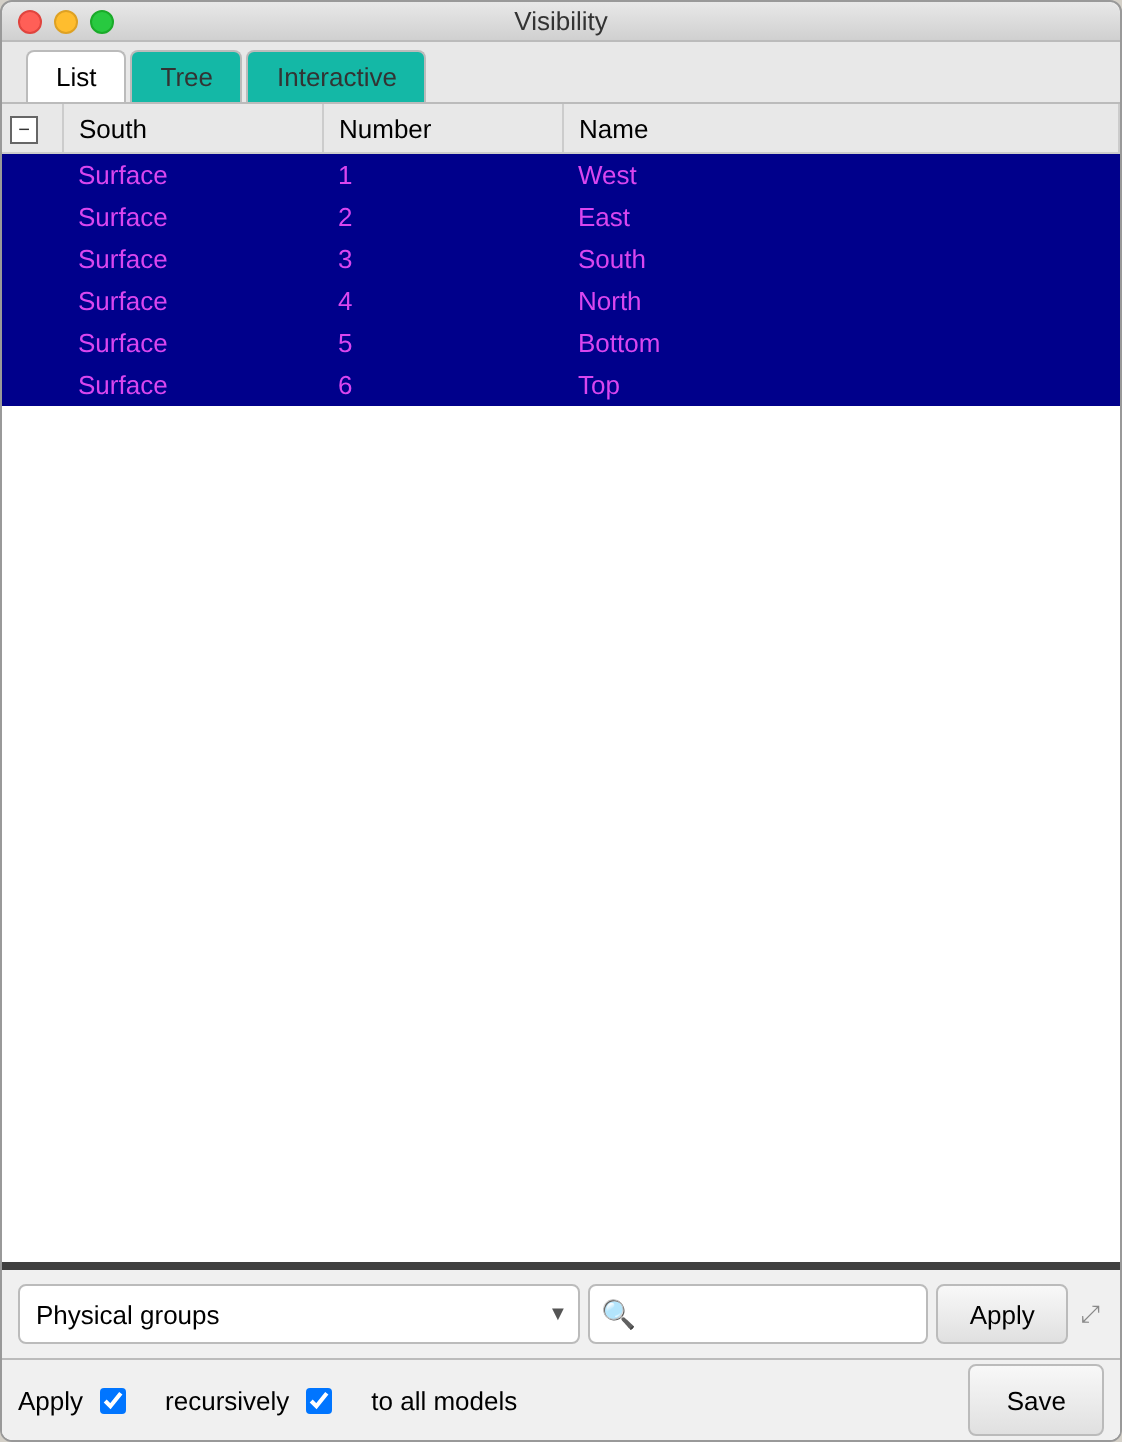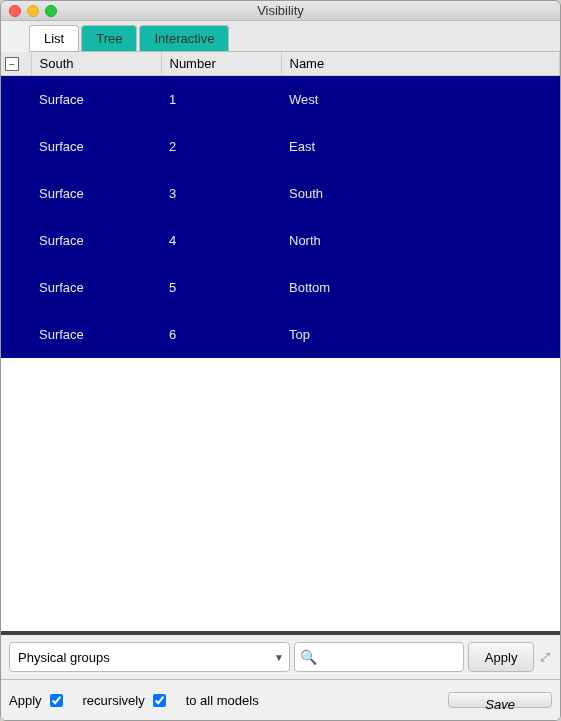--- a/index.html
+++ b/index.html
@@ -62,23 +62,22 @@
     .title-text {
       font-size: 13px;
       color: #333;
       font-weight: 500;
     }
 
     .tabs {
       display: flex;
       background: #e8e8e8;
       border-bottom: 1px solid #bbb;
-      padding: 4px 4px 0 0;
+      padding: 4px 4px 0 12px;
       flex-shrink: 0;
-      margin-left: 28px;
     }
 
     .tab {
       padding: 5px 14px;
       font-size: 13px;
       cursor: pointer;
       border: 1px solid #bbb;
       border-bottom: none;
       background: #14b8a6;
       margin-right: 2px;
@@ -137,23 +136,23 @@
     .data-table thead th.col-type { width: 130px; }
     .data-table thead th.col-number { width: 120px; }
     .data-table thead th.col-name { width: auto; }
 
     .data-table tbody tr {
       background: #00008b;
       color: white;
     }
 
     .data-table tbody td {
-      padding: 16px 8px;
-      font-size: 13px;
-      color: #e5e5e5;
+      padding: 3px 8px;
+      font-size: 13px;
+      color: #d946ef;
     }
 
     .data-table tbody td:first-child {
       width: 30px;
     }
 
     .header-icon {
       display: inline-block;
       width: 14px;
       height: 14px;
@@ -279,28 +278,27 @@
       cursor: pointer;
     }
 
     .checkbox-label input[type="checkbox"] {
       width: 13px;
       height: 13px;
       cursor: pointer;
     }
 
     .save-btn {
-      padding: 4px 36px;
+      padding: 4px 18px;
       font-size: 13px;
       background: linear-gradient(to bottom, #f8f8f8, #e0e0e0);
       border: 1px solid #bbb;
       border-radius: 4px;
       cursor: pointer;
-      height: 16px;
-      font-style: italic;
+      height: 36px;
     }
   </style>
 </head>
 <body>
 
 <div class="window">
 
   <div class="title-bar">
     <div class="traffic-lights">
       <div class="traffic-light close"></div>

